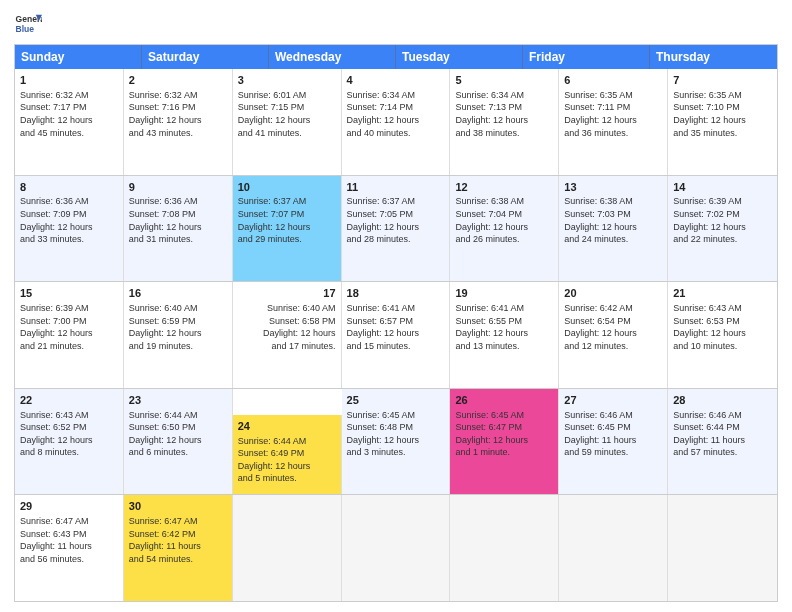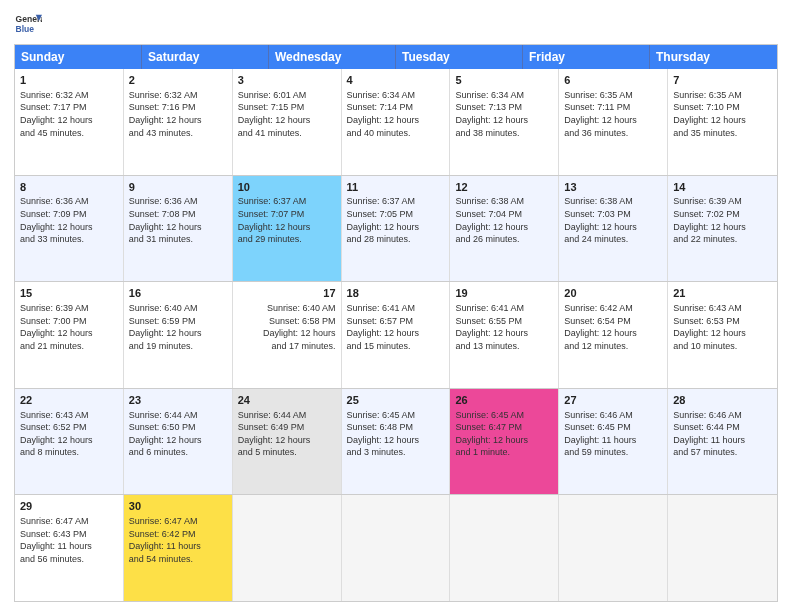--- a/index.html
+++ b/index.html
@@ -294,21 +294,21 @@
 Daylight: 12 hours
 and 8 minutes.</div>
           </div>
           <div class="cal-cell" style="background: rgb(240, 244, 255);">
             <span class="day-num">23</span>
             <div class="cal-cell-text" style="white-space: pre-line;">Sunrise: 6:44 AM
 Sunset: 6:50 PM
 Daylight: 12 hours
 and 6 minutes.</div>
           </div>
-          <div class="cal-cell" style="background: #e5e5e5;">
+          <div class="cal-cell" style="background: #fde047; margin-top: 26px;">
             <span class="day-num">24</span>
             <div class="cal-cell-text" style="white-space: pre-line;">Sunrise: 6:44 AM
 Sunset: 6:49 PM
 Daylight: 12 hours
 and 5 minutes.</div>
           </div>
           <div class="cal-cell" style="background: rgb(240, 244, 255);">
             <span class="day-num">25</span>
             <div class="cal-cell-text" style="white-space: pre-line;">Sunrise: 6:45 AM
 Sunset: 6:48 PM

